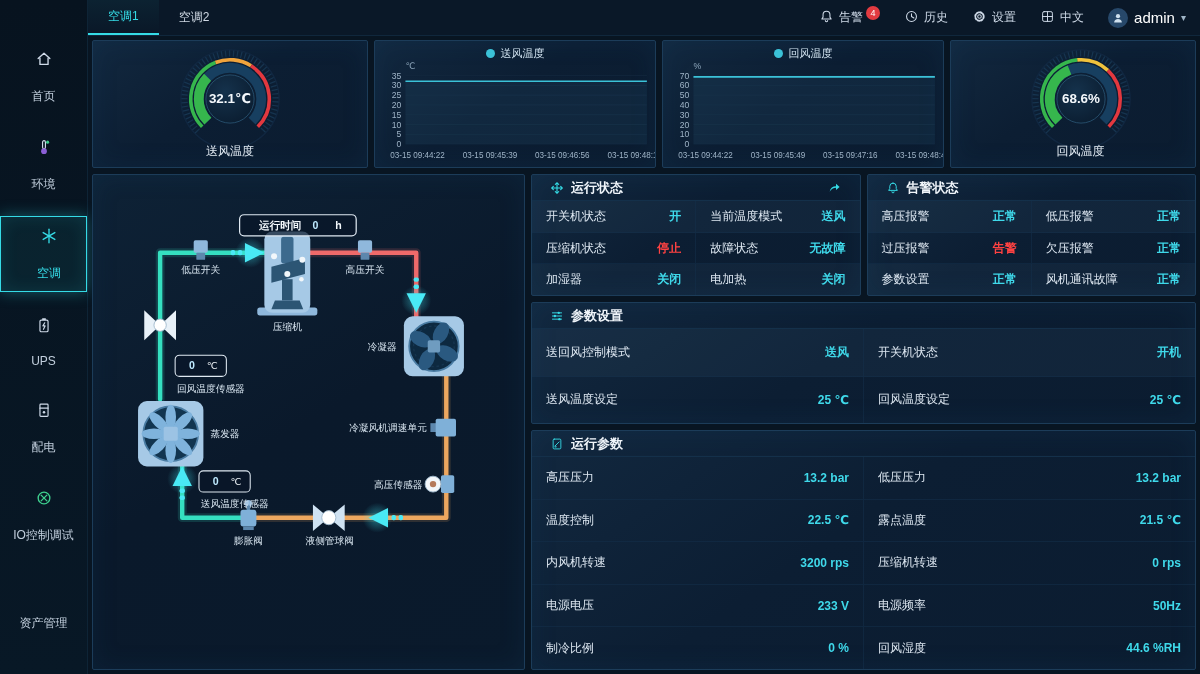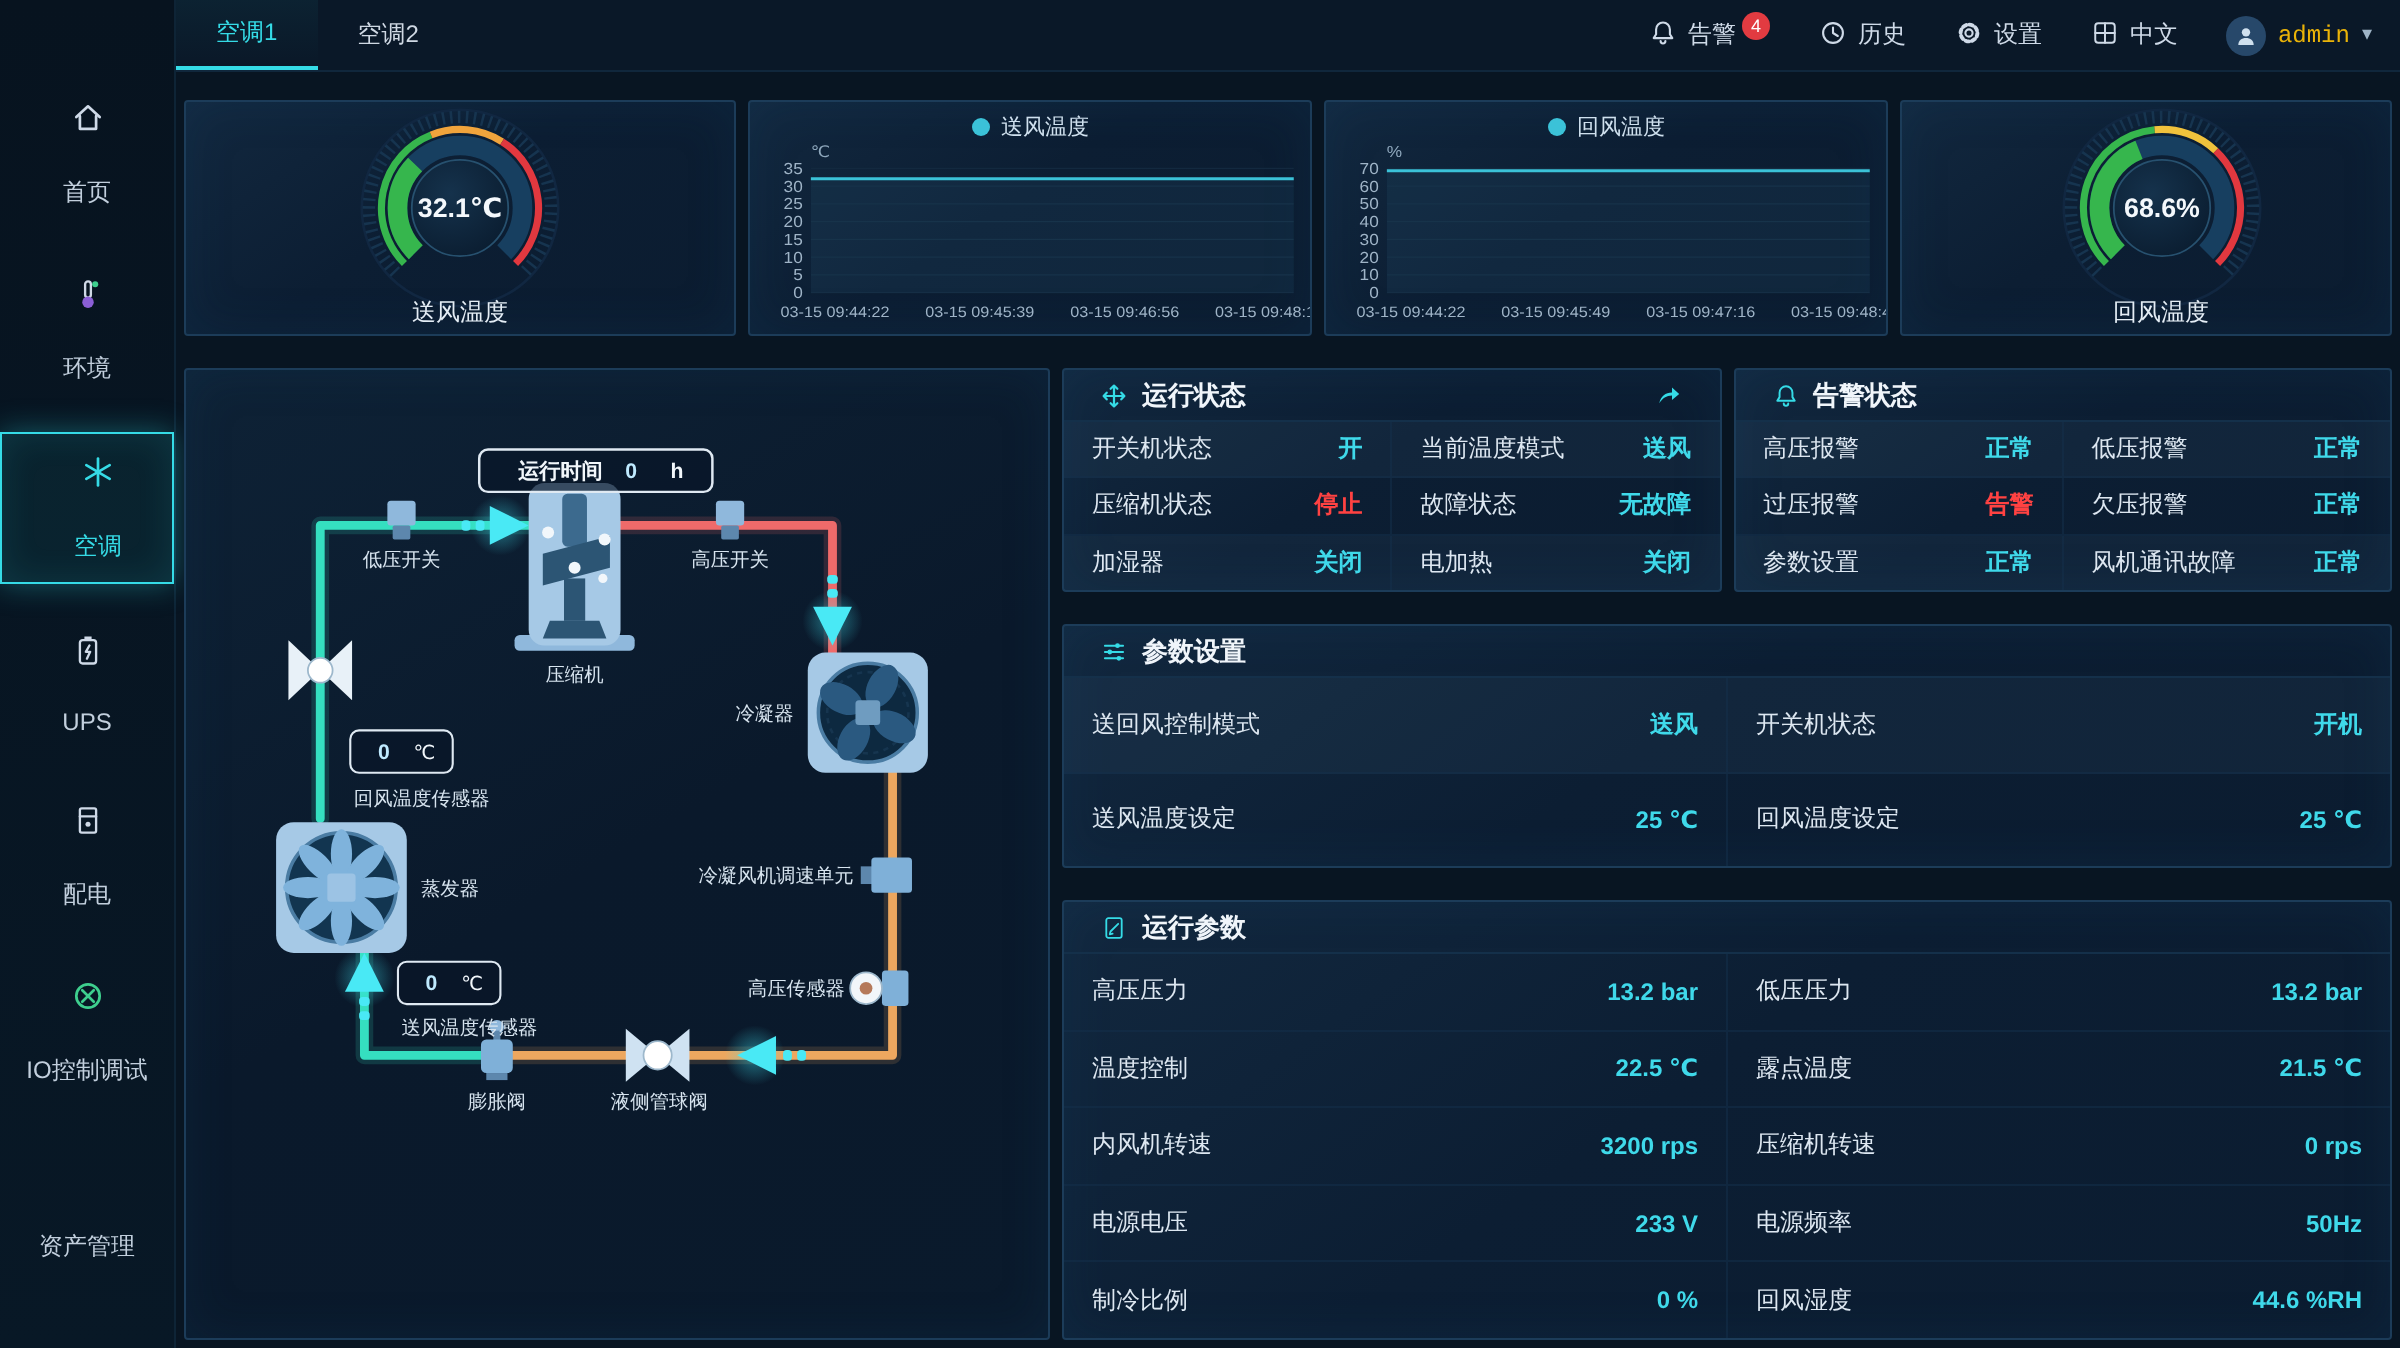--- a/index.html
+++ b/index.html
@@ -29,28 +29,28 @@
   .tab.active { color:var(--accent); border-bottom:2px solid var(--accent); background:linear-gradient(180deg,rgba(46,224,230,.05),transparent); }
   .hdr-right { margin-left:auto; display:flex; align-items:center; gap:4px; padding-right:14px; }
   .hdr-action { display:flex; align-items:center; gap:5px; color:#cfdae8; font-size:12px;
     padding:0 10px; height:100%; cursor:pointer; position:relative; }
   .hdr-action svg { width:15px; height:15px; }
   .badge { background:#e23b41; color:#fff; font-size:9px; min-width:14px; height:14px; border-radius:7px;
     display:flex; align-items:center; justify-content:center; padding:0 3px; margin-left:-2px; transform:translateY(-5px); }
   .user { display:flex; align-items:center; gap:6px; padding-left:10px; cursor:pointer; }
   .avatar { width:20px; height:20px; border-radius:50%; background:#27486a; display:flex; align-items:center; justify-content:center; }
   .avatar svg { width:14px; height:14px; }
-  .user .name { font-size:12px; color:#eab308;font-family:Liberation Mono, monospace; }
+  .user .name { font-size:15px; color:#ffffff; }
   .caret { font-size:10px; color:#9fb4c7; }
 
   
   .content { flex:1; display:flex; flex-direction:column; gap:6px; padding:4px; min-height:0; }
   .panel { background:linear-gradient(145deg,#12283f 0%,#0c1e33 45%,#0b1c30 100%);
     border:1px solid #1c3c59; border-radius:2px; position:relative;
-    box-shadow:inset 0 0 24px rgba(24,70,110,.18);margin-top:10px; }
+    box-shadow:inset 0 0 24px rgba(24,70,110,.18); }
   .top-row { height:128px; flex:none; display:flex; gap:6px; }
   .gauge-panel { width:276px; flex:none; display:flex; flex-direction:column; align-items:center; justify-content:center; }
   .gauge-panel:last-child { flex:1;padding-left:15px; }
   .chart-panel { width:282px; flex:none; display:flex; flex-direction:column; }
   .legend { display:flex; align-items:center; justify-content:center; gap:6px; height:20px; flex:none;
     font-size:11px; color:#cfe0ee; padding-top:4px; }
   .legend .dot { width:9px; height:9px; border-radius:50%; background:var(--line); }
   .chart-body { flex:1; min-height:0; }
   .chart-body svg { display:block; width:100%; height:100%; }
   .gauge-wrap svg { display:block; }

